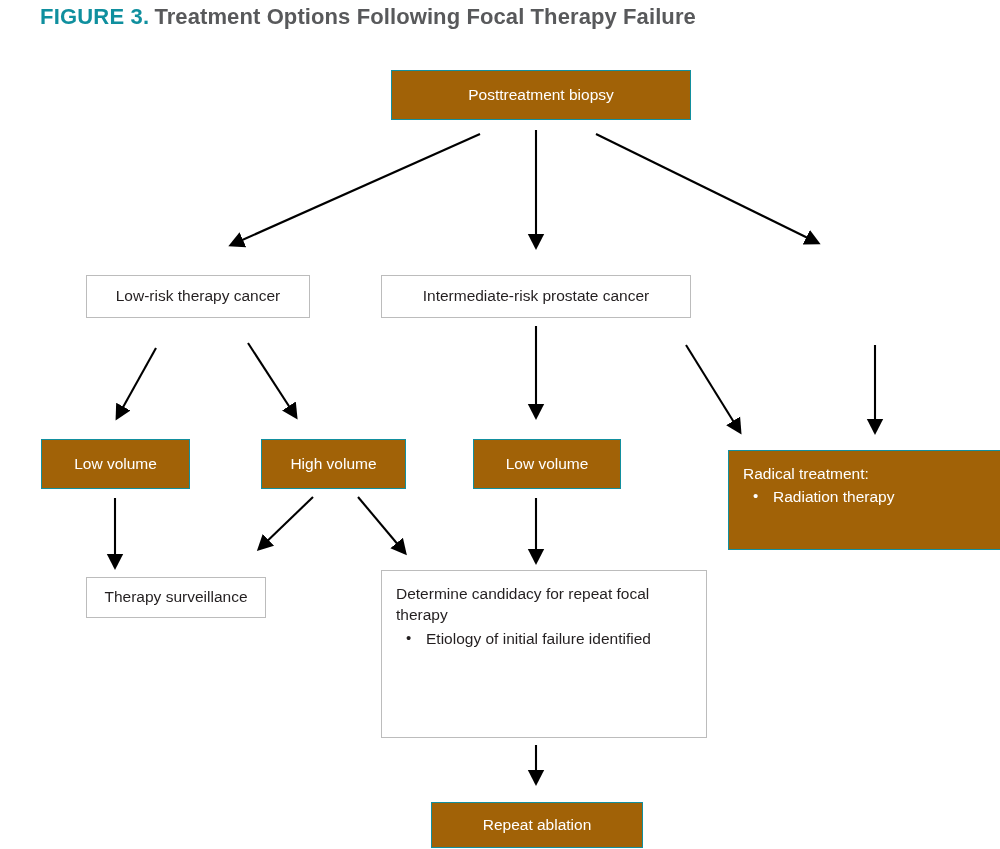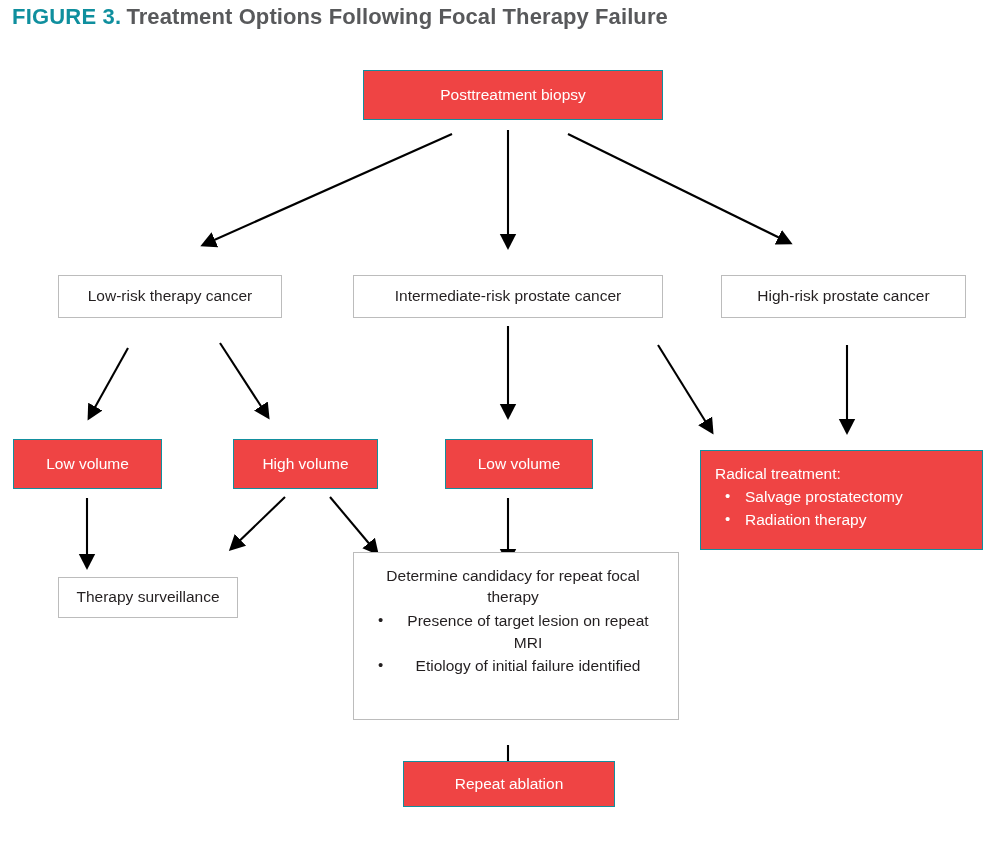--- a/index.html
+++ b/index.html
@@ -11,20 +11,21 @@
     width: 1000px;
     height: 849px;
     font-family: "Liberation Sans", sans-serif;
     position: relative;
     overflow: hidden;
   }
   #figure-root {
     position: relative;
     width: 816px;
     height: 849px;
+    margin-left: 28px;
   }
   
   .title-bar {
     position: absolute;
     left: 12px;
     top: 4px;
     width: 960px;
     height: 34px;
     white-space: nowrap;
   }
@@ -55,21 +56,21 @@
     position: absolute;
     box-sizing: border-box;
     display: flex;
     align-items: center;
     justify-content: center;
     text-align: center;
     font-size: 15.5px;
     line-height: 1.35;
   }
   .node.teal {
-    background: #ef4444;
+    background: #a16207;
     color: #ffffff;
     border: 1px solid #128f9e;
   }
   .node.plain {
     background: #ffffff;
     color: #231f20;
     border: 1px solid #bcbcbc;
   }
   .node.listbox {
     display: block;
@@ -150,53 +151,48 @@
   </div>
 
   <div class="node plain" style="left:58px; top:275px; width:224px; height:43px;">
     <span>Low-risk therapy cancer</span>
   </div>
 
   <div class="node plain" style="left:353px; top:275px; width:310px; height:43px;">
     <span>Intermediate-risk prostate cancer</span>
   </div>
 
-  <div class="node plain" style="left:721px; top:275px; width:245px; height:43px;">
-    <span>High-risk prostate cancer</span>
-  </div>
 
   <div class="node teal" style="left:13px; top:439px; width:149px; height:50px;">
     <span>Low volume</span>
   </div>
 
   <div class="node teal" style="left:233px; top:439px; width:145px; height:50px;">
     <span>High volume</span>
   </div>
 
   <div class="node teal" style="left:445px; top:439px; width:148px; height:50px;">
     <span>Low volume</span>
   </div>
 
   <div class="node teal listbox" style="left:700px; top:450px; width:283px; height:100px;">
     <div class="lb-title">Radical treatment:</div>
     <ul class="bullets">
-      <li>Salvage prostatectomy</li>
       <li>Radiation therapy</li>
     </ul>
   </div>
 
   <div class="node plain" style="left:58px; top:577px; width:180px; height:41px;">
     <span>Therapy surveillance</span>
   </div>
 
-  <div class="node plain listbox" style="left:353px; top:552px; width:326px; height:168px;text-align:center;">
+  <div class="node plain listbox" style="left:353px; top:570px; width:326px; height:168px;">
     <div class="lb-title">Determine candidacy for repeat focal therapy</div>
     <ul class="bullets">
-      <li>Presence of target lesion on repeat MRI</li>
       <li>Etiology of initial failure identified</li>
     </ul>
   </div>
 
-  <div class="node teal" style="left:403px; top:761px; width:212px; height:46px;">
+  <div class="node teal" style="left:403px; top:802px; width:212px; height:46px;">
     <span>Repeat ablation</span>
   </div>
 
 </div>
 
 </body></html>

